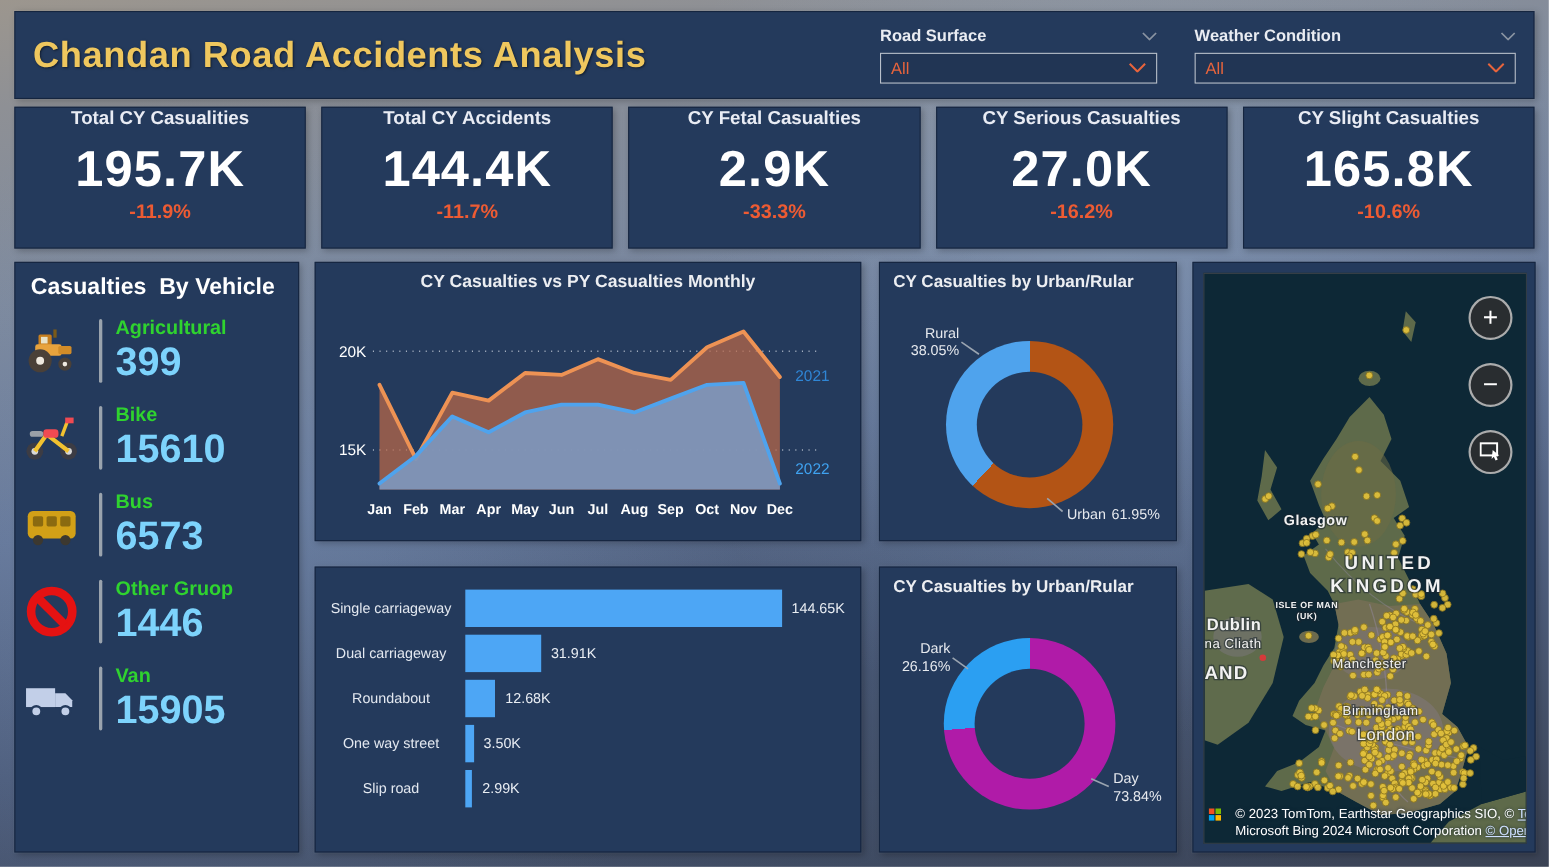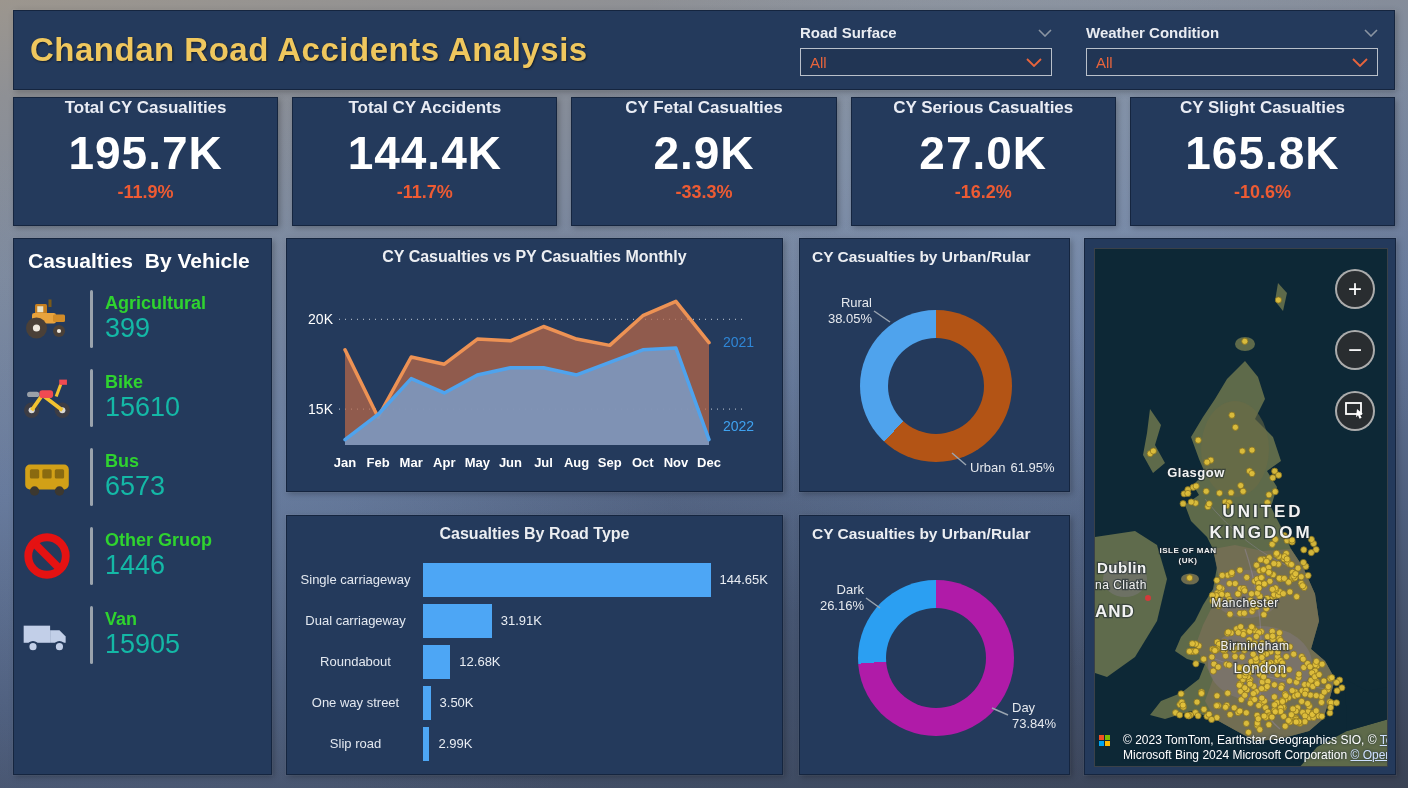--- a/index.html
+++ b/index.html
@@ -38,21 +38,21 @@
   .kpi-value { font-size:46px; font-weight:700; color:#ffffff; margin-top:12px; letter-spacing:1px; line-height:1; }
   .kpi-delta { font-size:18px; font-weight:700; color:#ee5b33; margin-top:6px; }
   
   #vehicle { left:13px; top:238px; width:259px; height:537px; padding:10px 0 0 0; }
   .veh-title { font-size:21px; font-weight:700; color:#fff; padding-left:14px; white-space:pre; }
   .veh-rows { margin-top:6px; }
   .veh-row { display:flex; align-items:center; height:79px; }
   .veh-icon { width:66px; display:flex; justify-content:center; }
   .veh-div { width:3px; height:58px; background:#9aa3ad; margin:0 12px 0 10px; border-radius:2px; }
   .veh-label { font-size:18px; font-weight:700; color:#2fd32f; line-height:1.15; }
-  .veh-value { font-size:27px; font-weight:400; color:#14b8a6; line-height:1.1; }
+  .veh-value { font-size:36px; font-weight:700; color:#7dd3fc; line-height:1.1; }
   
   #areaPanel { left:286px; top:238px; width:497px; height:254px; }
   #barsPanel { left:286px; top:515px; width:497px; height:260px; }
   .chart-title-c { text-align:center; font-size:16px; font-weight:600; color:#eceef2; padding-top:9px; }
   #area-svg { position:absolute; left:8px; top:34px; }
   .bars-wrap { margin-top:16px; padding:0 14px 0 10px; }
   .bar-row { display:flex; align-items:center; height:41px; }
   .bar-label { width:126px; text-align:center; font-size:13px; color:#e3e8f0; padding-right:9px; flex:none; }
   .bar-track { flex:1; display:flex; align-items:center; height:34px; }
   .bar-fill { height:100%; background:#4da6f5; }
@@ -270,21 +270,20 @@
       <text x="314.72727272727275" y="194" text-anchor="middle" fill="#fff" font-size="13" font-weight="bold" font-family="Liberation Sans">Sep</text>
       <text x="347.8181818181818" y="194" text-anchor="middle" fill="#fff" font-size="13" font-weight="bold" font-family="Liberation Sans">Oct</text>
       <text x="380.90909090909093" y="194" text-anchor="middle" fill="#fff" font-size="13" font-weight="bold" font-family="Liberation Sans">Nov</text>
       <text x="414" y="194" text-anchor="middle" fill="#fff" font-size="13" font-weight="bold" font-family="Liberation Sans">Dec</text>
       <text x="428" y="73.65909090909093" fill="#2f86d6" font-size="14" font-family="Liberation Sans">2021</text>
       <text x="428" y="158" fill="#3fa2f0" font-size="14" font-family="Liberation Sans">2022</text>
     </svg>
 </div>
 
 <div class="panel" id="barsPanel">
-  <div class="chart-title-c">Casualties By Road Type</div>
   <div class="bars-wrap" id="bars">
       <div class="bar-row">
         <div class="bar-label">Single carriageway</div>
         <div class="bar-track">
           <div class="bar-fill" style="width: 90.4062%; background: rgb(77, 166, 245);"></div>
           <div class="bar-value">144.65K</div>
         </div>
       </div>
       <div class="bar-row">
         <div class="bar-label">Dual carriageway</div>

